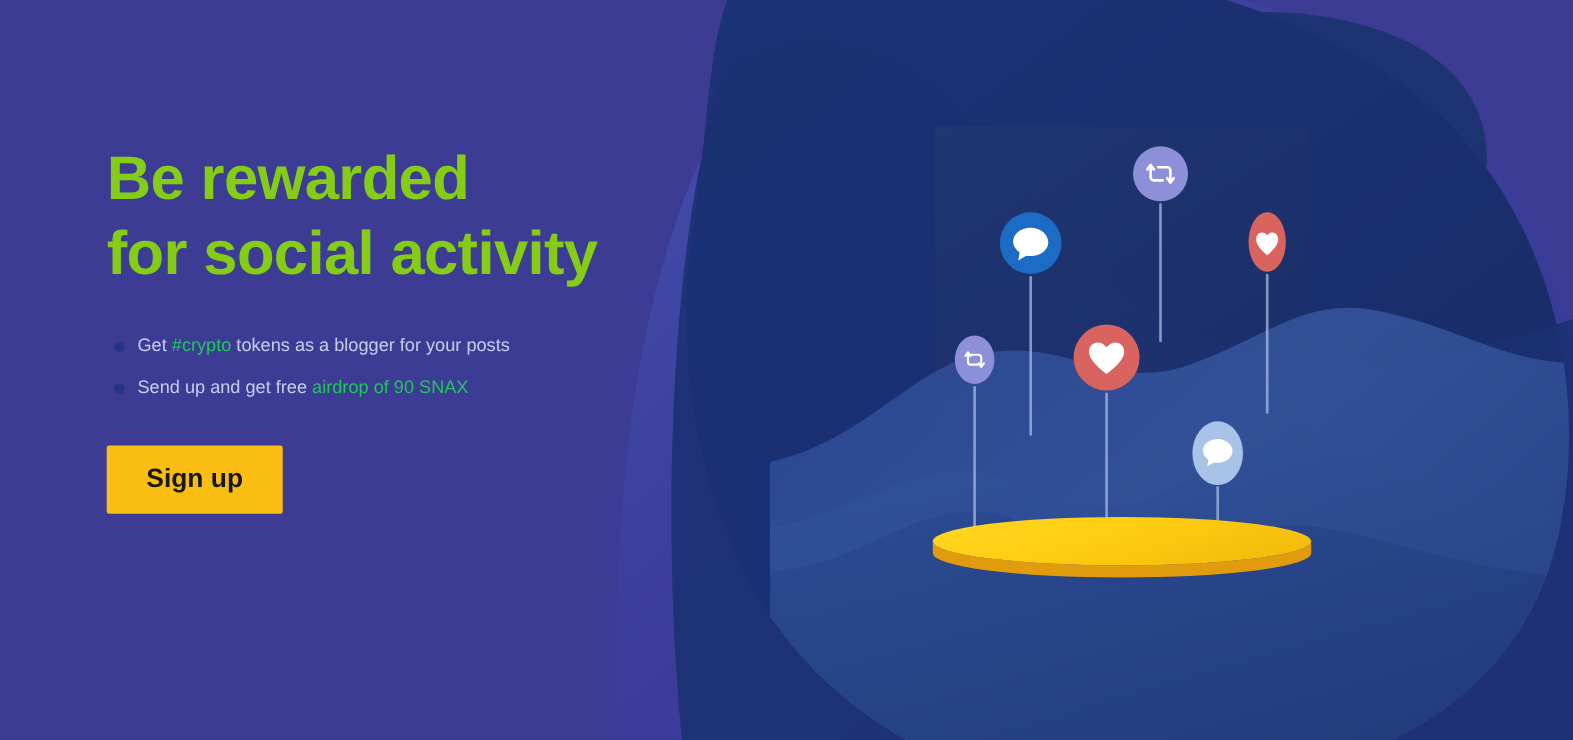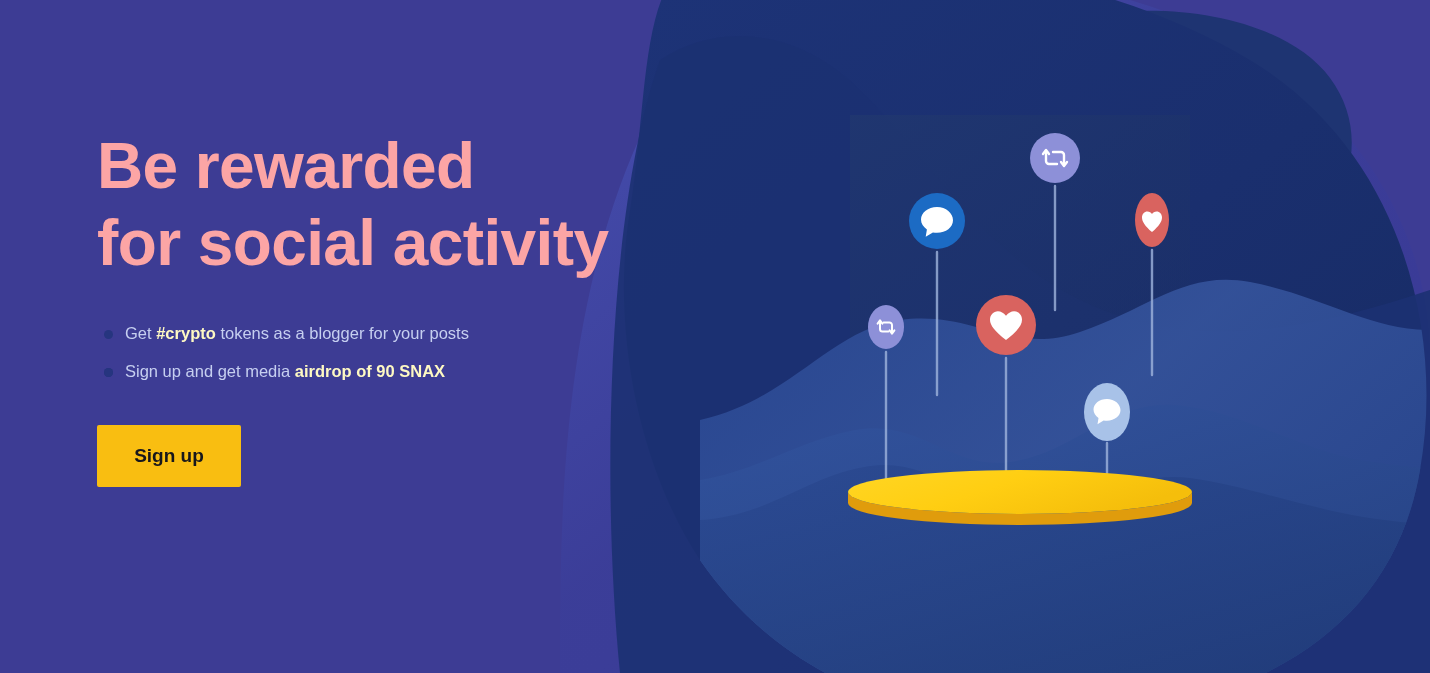--- a/index.html
+++ b/index.html
@@ -20,22 +20,22 @@
     display:block;
   }
   
   .copy {
     position:absolute;
     left:97px; top:128px;
     width:620px;
     z-index:5;
   }
   .headline {
-    color:#fca5a5;
-    font-size:64px;
+    color:#84cc16;
+    font-size:56px;
     font-weight:700;
     line-height:1.21;
     letter-spacing:-0.6px;
     white-space:pre-line;
   }
   .bullets {
     list-style:none;
     margin-top:40px;
   }
   .bullet {
@@ -46,30 +46,30 @@
     font-size:16.5px;
     line-height:1.3;
   }
   .bullet-dot {
     position:absolute;
     left:7px; top:7px;
     width:9px; height:9px;
     border-radius:50%;
     background:#26357F;
   }
-  .bullet b { color:#fef9c3; font-weight:700; }
+  .bullet b { color:#22c55e; font-weight:400; }
   .btn-signup {
     display:inline-flex;
     align-items:center;
     justify-content:center;
     margin-top:25px;
-    width:144px; height:62px;
+    width:160px; height:62px;
     background:#F9BE11;
     color:#17171C;
-    font-size:19px;
+    font-size:24px;
     font-weight:700;
     border:none;
     border-radius:2px;
     cursor:pointer;
     font-family:"Liberation Sans", sans-serif;
   }
 </style>
 </head>
 <body>
 
@@ -253,20 +253,20 @@
       <li class="bullet">
         <span class="bullet-dot"></span>
         <span>Get </span><b>#crypto</b><span> tokens as a blogger for your posts</span>
       </li>
       <li class="bullet">
         <span class="bullet-dot"></span>
         <b></b><span></span>
       </li>
       <li class="bullet">
         <span class="bullet-dot"></span>
-        <span>Sign up and get media </span><b>airdrop of 90 SNAX</b><span></span>
+        <span>Send up and get free </span><b>airdrop of 90 SNAX</b><span></span>
       </li>
     </ul>
 
     <button class="btn-signup">Sign up</button>
   </div>
 
 </div>
 
 </body></html>

